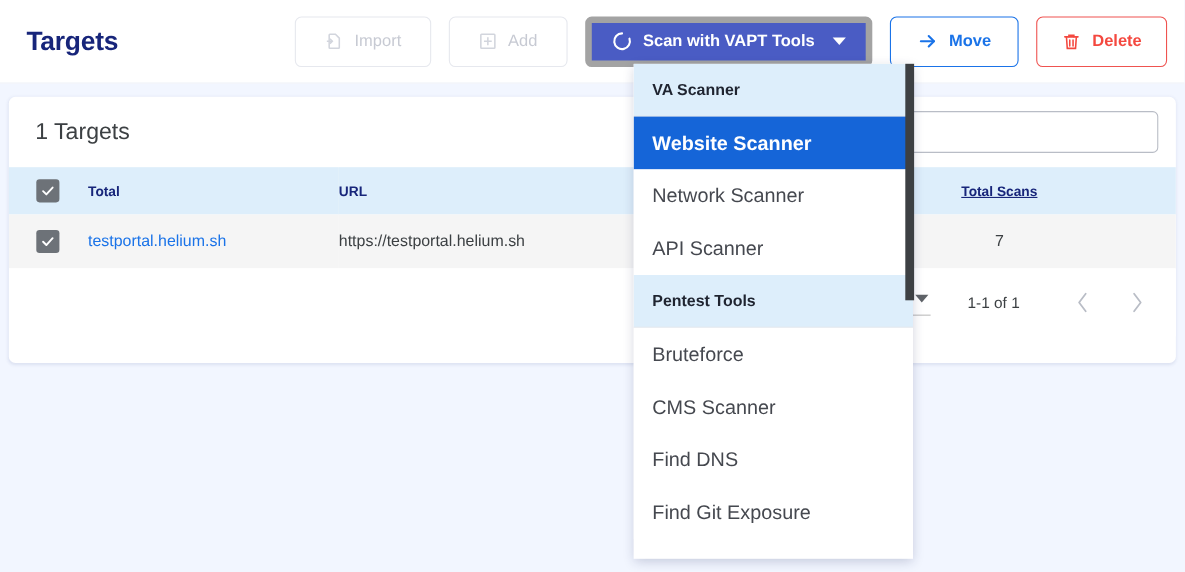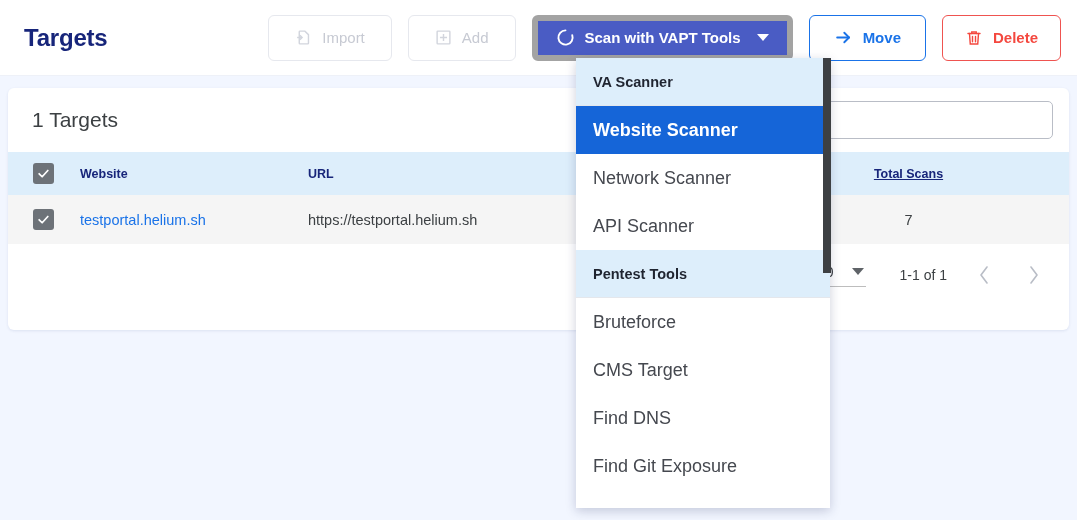--- a/index.html
+++ b/index.html
@@ -109,21 +109,21 @@
     display: flex; align-items: center; gap: 18px;
     border-bottom: 1px solid #bdbdbd; padding: 0 2px 6px 2px;
     margin-right: 34px;
   }
   .pg-size-val { font-size: 14.5px; color: #3c4043; }
   .pg-caret {
     width: 0; height: 0;
     border-left: 6px solid transparent; border-right: 6px solid transparent;
     border-top: 7px solid #5f6368;
   }
-  .pg-range { font-size: 14px; color: #3c4043; margin-right: 20px; }
+  .pg-range { font-size: 14px; color: #3c4043; margin-right: 40px; }
   .pg-arrow {
     width: 34px; height: 34px; display:inline-flex;
     align-items:center; justify-content:center; color: #b9bdc6;
     font-size: 22px; cursor: pointer;
   }
   .pg-gap { width: 16px; }
 
   
   .menu {
     position: absolute; left: 576px; top: 58px;
@@ -231,21 +231,21 @@
     <table>
       <thead>
         <tr>
           <th class="col-check">
             <span class="cbx">
               <svg width="13" height="13" viewBox="0 0 24 24" fill="none" stroke="#ffffff" stroke-width="3.2" stroke-linecap="round" stroke-linejoin="round">
                   <path d="M4 12.5l5.5 5.5L20 6.5"></path>
                 </svg>
             </span>
           </th>
-          <th class="col-target">Website</th>
+          <th class="col-target">Total</th>
           <th class="col-url">URL</th>
           <th class="col-scans">Total Scans</th>
         </tr>
       </thead>
       <tbody>
         <tr>
           <td class="col-check">
             <span class="cbx">
               <svg width="13" height="13" viewBox="0 0 24 24" fill="none" stroke="#ffffff" stroke-width="3.2" stroke-linecap="round" stroke-linejoin="round">
                   <path d="M4 12.5l5.5 5.5L20 6.5"></path>
@@ -284,21 +284,21 @@
 
   <div class="menu">
 
     <div class="menu-group">VA Scanner</div>
     <div class="menu-item active">Website Scanner</div>
     <div class="menu-item">Network Scanner</div>
     <div class="menu-item">API Scanner</div>
 
     <div class="menu-group">Pentest Tools</div>
     <div class="menu-item">Bruteforce</div>
-    <div class="menu-item">CMS Target</div>
+    <div class="menu-item">CMS Scanner</div>
     <div class="menu-item">Find DNS</div>
     <div class="menu-item">Find Git Exposure</div>
 
   </div>
 
   <div class="menu-scrollbar"></div>
 
 </div>
 
 </body></html>

